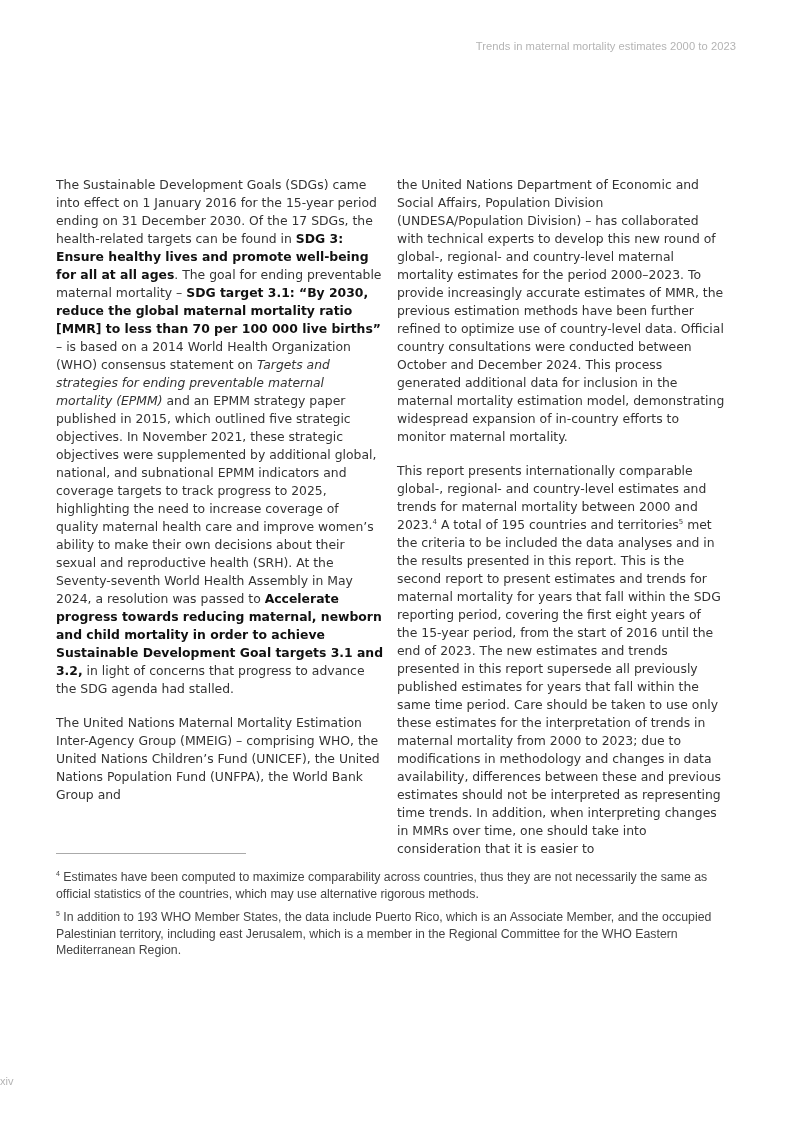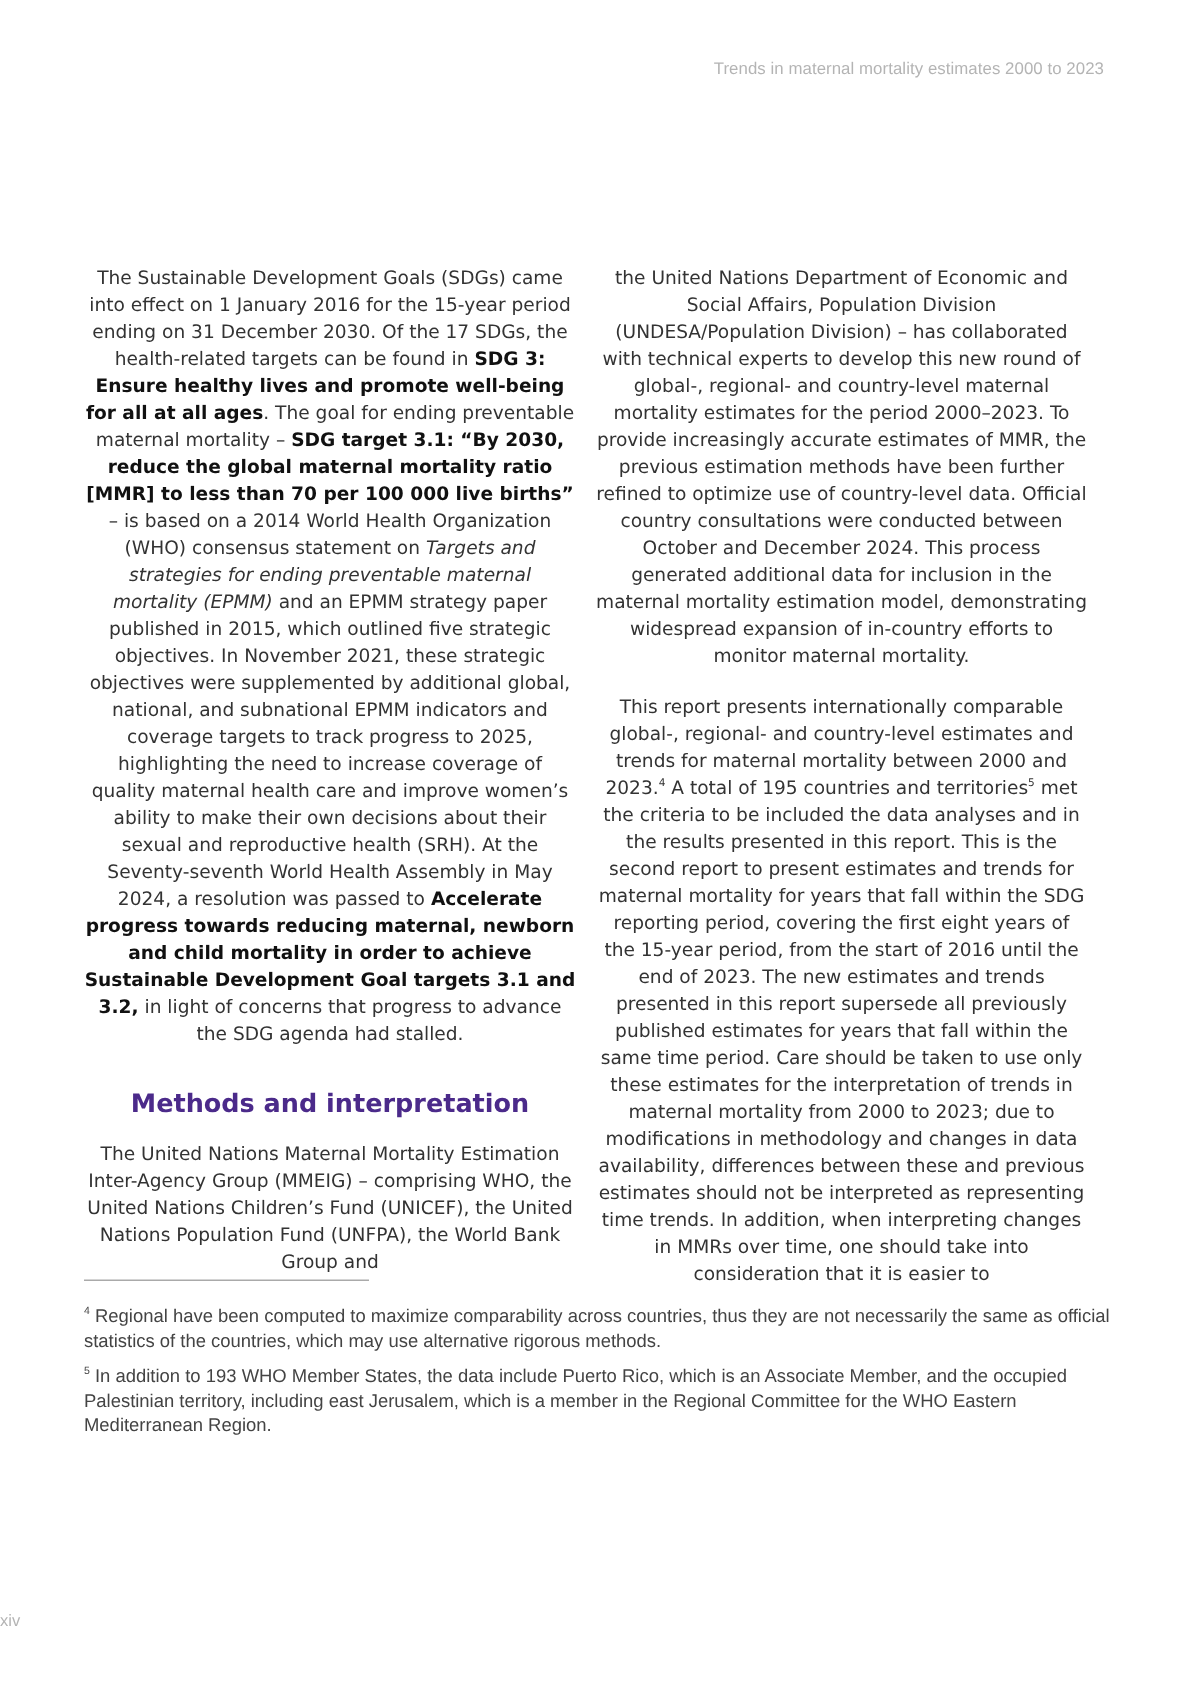--- a/index.html
+++ b/index.html
@@ -1,20 +1,20 @@
 <!DOCTYPE html>
 <html><head>
 <meta charset="utf-8">
 <style>
   html, body { margin: 0; padding: 0; background: #ffffff; }
   body { width: 793px; height: 1121px; position: relative; overflow: hidden;
          font-family: "DejaVu Sans", sans-serif; color: #2b2b2b; }
   .running-head { position: absolute; top: 40px; right: 57px; font-size: 11.2px; color: #b4b4b4;
                   font-family: "Liberation Sans", sans-serif; letter-spacing: 0.05px; }
-  .col { position: absolute; top: 176px; width: 328px; font-size: 12.4px; line-height: 18px; color: #333; text-align: center; }
+  .col { position: absolute; top: 176px; width: 328px; font-size: 12.4px; line-height: 18px; color: #333; }
   .col p { margin: 0 0 16px 0; }
   .col-left { left: 56px; }
   .col-right { left: 397px; }
   .b { font-weight: bold; color: #111; }
   .i { font-style: italic; }
   sup { font-size: 7px; line-height: 0; vertical-align: super; }
   h2.section { margin: 28px 0 14px 0; font-size: 17px; line-height: 20px; color: #4b2a8a; font-weight: bold; }
   .fn-rule { position: absolute; left: 56px; top: 853px; width: 190px; border-top: 1px solid #aaa; height: 0; }
   .footnotes { position: absolute; left: 56px; top: 869px; width: 685px; font-size: 12.3px; line-height: 16.5px; color: #444;
                font-family: "Liberation Sans", sans-serif; }
@@ -24,31 +24,30 @@
 </style>
 </head>
 <body>
 
 <div class="running-head">Trends in maternal mortality estimates 2000 to 2023</div>
 
 <div class="col col-left">
   <p>
     <span>The Sustainable Development Goals (SDGs) came into effect on 1 January 2016 for the 15-year period ending on 31 December 2030. Of the 17 SDGs, the health-related targets can be found in </span><span class="b">SDG 3: Ensure healthy lives and promote well-being for all at all ages</span><span>. The goal for ending preventable maternal mortality – </span><span class="b">SDG target 3.1: “By 2030, reduce the global maternal mortality ratio [MMR] to less than 70 per 100 000 live births”</span><span> – is based on a 2014 World Health Organization (WHO) consensus statement on </span><span class="i">Targets and strategies for ending preventable maternal mortality (EPMM)</span><span> and an EPMM strategy paper published in 2015, which outlined five strategic objectives. In November 2021, these strategic objectives were supplemented by additional global, national, and subnational EPMM indicators and coverage targets to track progress to 2025, highlighting the need to increase coverage of quality maternal health care and improve women’s ability to make their own decisions about their sexual and reproductive health (SRH). At the Seventy-seventh World Health Assembly in May 2024, a resolution was passed to </span><span class="b">Accelerate progress towards reducing maternal, newborn and child mortality in order to achieve Sustainable Development Goal targets 3.1 and 3.2,</span><span> in light of concerns that progress to advance the SDG agenda had stalled.</span>
   </p>
-  <h2 class="section">Methods and interpretation</h2>
   <p>The United Nations Maternal Mortality Estimation Inter-Agency Group (MMEIG) – comprising WHO, the United Nations Children’s Fund (UNICEF), the United Nations Population Fund (UNFPA), the World Bank Group and</p>
 </div>
 
 <div class="col col-right">
   <p>the United Nations Department of Economic and Social Affairs, Population Division (UNDESA/Population Division) – has collaborated with technical experts to develop this new round of global-, regional- and country-level maternal mortality estimates for the period 2000–2023. To provide increasingly accurate estimates of MMR, the previous estimation methods have been further refined to optimize use of country-level data. Official country consultations were conducted between October and December 2024. This process generated additional data for inclusion in the maternal mortality estimation model, demonstrating widespread expansion of in-country efforts to monitor maternal mortality.</p>
   <p>
     <span>This report presents internationally comparable global-, regional- and country-level estimates and trends for maternal mortality between 2000 and 2023.</span><sup>4</sup><span> A total of 195 countries and territories</span><sup>5</sup><span> met the criteria to be included the data analyses and in the results presented in this report. This is the second report to present estimates and trends for maternal mortality for years that fall within the SDG reporting period, covering the first eight years of the 15-year period, from the start of 2016 until the end of 2023. The new estimates and trends presented in this report supersede all previously published estimates for years that fall within the same time period. Care should be taken to use only these estimates for the interpretation of trends in maternal mortality from 2000 to 2023; due to modifications in methodology and changes in data availability, differences between these and previous estimates should not be interpreted as representing time trends. In addition, when interpreting changes in MMRs over time, one should take into consideration that it is easier to</span>
   </p>
 </div>
 
 <div class="fn-rule"></div>
 
 <div class="footnotes">
-  <p><sup>4</sup><span> Regional have been computed to maximize comparability across countries, thus they are not necessarily the same as official statistics of the countries, which may use alternative rigorous methods.</span></p>
+  <p><sup>4</sup><span> Estimates have been computed to maximize comparability across countries, thus they are not necessarily the same as official statistics of the countries, which may use alternative rigorous methods.</span></p>
   <p><sup>5</sup><span> In addition to 193 WHO Member States, the data include Puerto Rico, which is an Associate Member, and the occupied Palestinian territory, including east Jerusalem, which is a member in the Regional Committee for the WHO Eastern Mediterranean Region.</span></p>
 </div>
 
 <div class="page-number">xiv</div>
 
 </body></html>

